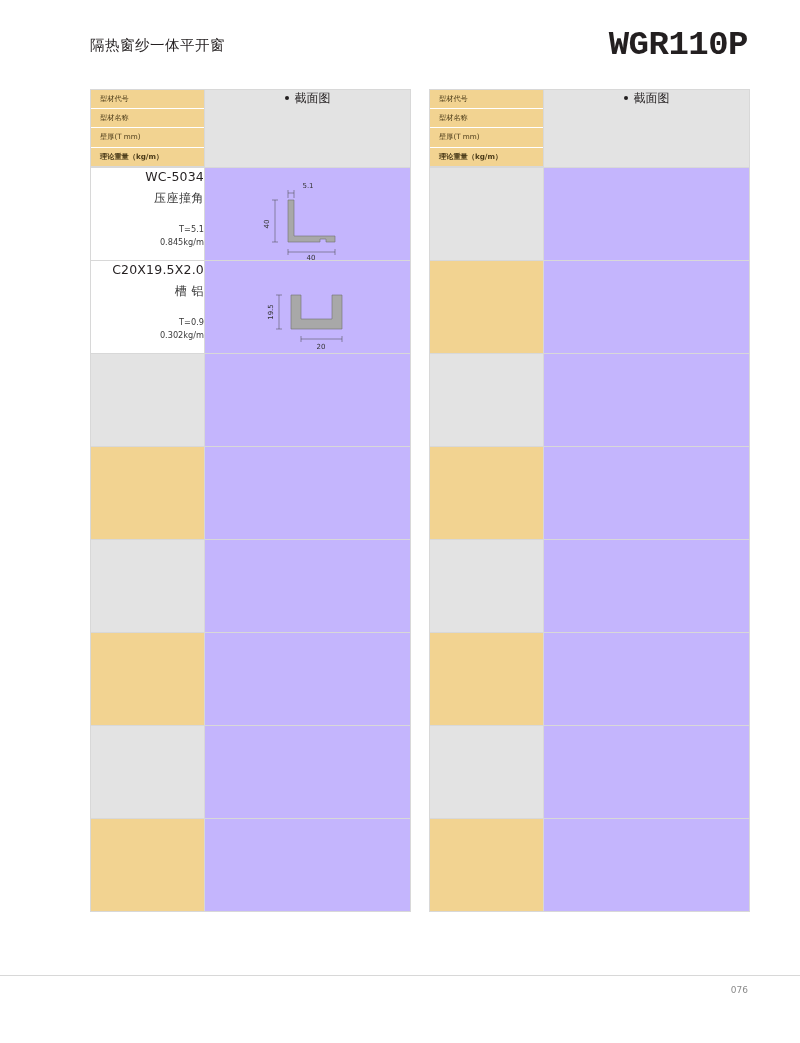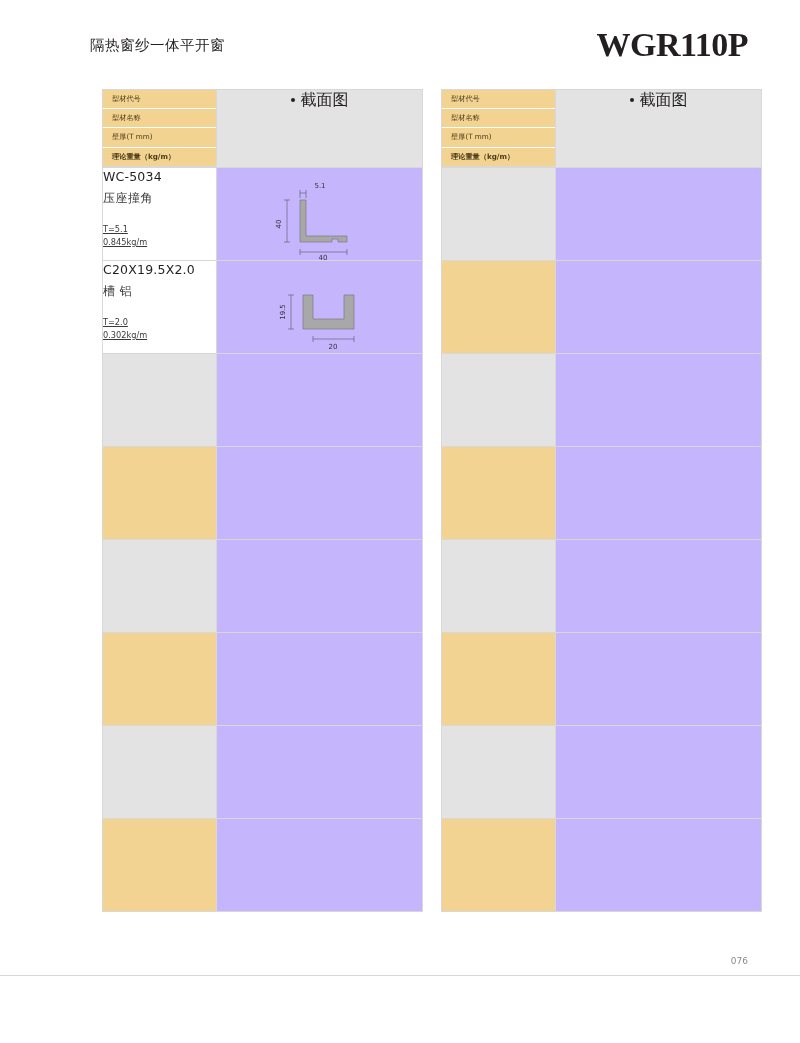--- a/index.html
+++ b/index.html
@@ -34,28 +34,27 @@
     font-family: "DejaVu Sans", sans-serif;
   }
   .header-code {
     position: absolute;
     right: 52px;
     top: 26px;
     font-size: 34px;
     font-weight: bold;
     letter-spacing: -0.5px;
     color: #231f20;
-    font-family: Liberation Serif, serif;
+    font-family: Liberation Mono, monospace;
   }
 
   
   .table-wrap {
     position: absolute;
     top: 89px;
-    margin-left: 12px;
   }
   .table-wrap.left  { left: 90px; }
   .table-wrap.right { left: 429px; }
 
   .ptable {
     border-collapse: collapse;
     table-layout: fixed;
     width: 320px;
   }
   .ptable td {
@@ -77,21 +76,21 @@
     white-space: nowrap;
     border-bottom: 1px solid #ffffff !important;
     font-family: "DejaVu Sans", sans-serif;
   }
   .hdr-cell.last { border-bottom: 1px solid #d8d8d8 !important; font-weight: bold; }
 
   .hdr-draw {
     background: #e3e3e3;
     text-align: center;
     vertical-align: middle;
-    font-size: 16px;
+    font-size: 12px;
     color: #231f20;
     font-family: Liberation Sans, sans-serif;
   }
   .hdr-draw .dot {
     display: inline-block;
     width: 4px;
     height: 4px;
     background: #231f20;
     border-radius: 50%;
     vertical-align: middle;
@@ -99,20 +98,21 @@
     position: relative;
     top: -1px;
   }
 
   
   .row-info {
     height: 92px;
     padding: 12px 8px 8px 10px;
     font-size: 10px;
     line-height: 1.45;
+    text-align: right;
   }
   .row-info.shade-grey   { background: #e3e3e3; }
   .row-info.shade-orange { background: #f2d391; }
   .row-info.shade-white  { background: #ffffff; }
 
   .pcode {
     font-size: 12.5px;
     color: #231f20;
     letter-spacing: 0.2px;
     font-family: "DejaVu Sans", sans-serif;
@@ -123,21 +123,20 @@
     margin-top: 4px;
     letter-spacing: 0.5px;
     font-family: "DejaVu Sans", sans-serif;
   }
   .pspec {
     font-size: 8.2px;
     color: #3a3a3a;
     margin-top: 16px;
     line-height: 1.5;
     font-family: "DejaVu Sans", sans-serif;
-    text-decoration: underline;
   }
 
   .row-draw {
     height: 92px;
     background: #c4b5fd;
     position: relative;
   }
   .row-draw svg { display: block; }
 
   
@@ -145,21 +144,21 @@
     position: absolute;
     left: 0;
     top: 975px;
     width: 800px;
     height: 1px;
     background: #d8d8d8;
   }
   .page-number {
     position: absolute;
     right: 52px;
-    top: 956px;
+    top: 985px;
     font-size: 9px;
     color: #8a8a8a;
     font-family: "DejaVu Sans", sans-serif;
   }
 </style>
 </head>
 <body>
 
 <div class="page-header">
   <div class="header-title">隔热窗纱一体平开窗</div>
@@ -219,21 +218,21 @@
             <text x="106" y="92" font-size="7" fill="#333" text-anchor="middle" font-family="DejaVu Sans, sans-serif">40</text>
           </svg>
         </td>
       </tr>
 
       <tr>
         <td class="row-info shade-white">
           <div class="pcode">C20X19.5X2.0</div>
           <div class="pname">槽 铝</div>
           <div class="pspec">
-            <div>T=2.0</div>
+            <div>T=0.9</div>
             <div>0.302kg/m</div>
           </div>
         </td>
         <td class="row-draw">
           <svg width="206" height="92" viewBox="0 0 206 92">
             <g fill="#a8a8a8" stroke="#6e6e6e" stroke-width="0.6">
               <path d="M86,34 L96,34 L96,58 L127,58 L127,34 L137,34 L137,68 L86,68 Z"></path>
             </g>
             <g stroke="#444" stroke-width="0.5" fill="none">
 

